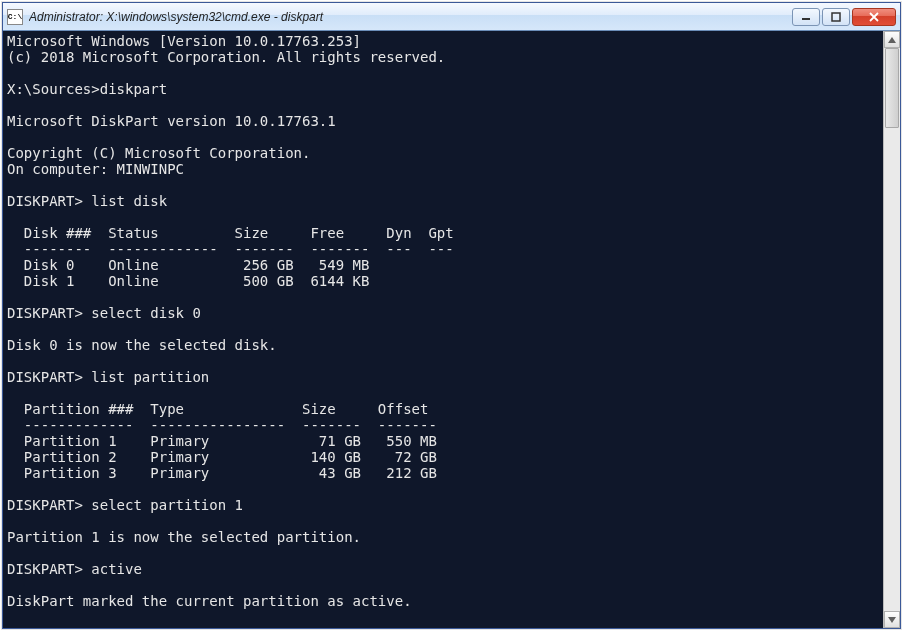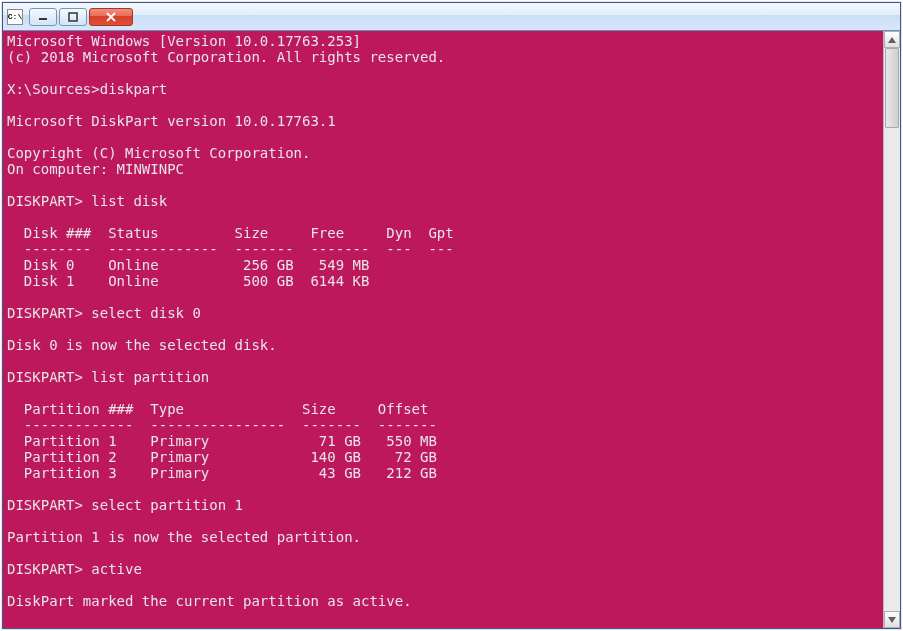--- a/index.html
+++ b/index.html
@@ -73,21 +73,21 @@
   color: #fff;
 }
 .win-btn svg { display: block; }
 .console-wrap {
   flex: 1;
   display: flex;
   background: #000;
 }
 .console {
   flex: 1;
-  background: #be185d;
+  background: #0f172a;
   color: #e6e6e6;
   font-family: "Consolas", "Lucida Console", monospace;
   font-size: 14px;
   line-height: 16px;
   padding: 2px 4px;
   white-space: pre;
   overflow: hidden;
 }
 .scrollbar {
   width: 17px;
@@ -121,20 +121,21 @@
   border: 1px solid #a8a8a8;
   border-radius: 1px;
 }
 </style>
 </head>
 <body>
 
 <div class="window">
   <div class="titlebar">
     <div class="title-icon">C:\</div>
+    <div class="title-text">Administrator: X:\windows\system32\cmd.exe - diskpart</div>
     <div class="window-controls">
       <div class="win-btn">
         <svg width="10" height="10" viewBox="0 0 10 10">
             <rect x="1" y="6" width="8" height="2" fill="#333"></rect>
           </svg>
       </div>
       <div class="win-btn">
         <svg width="10" height="10" viewBox="0 0 10 10">
             <rect x="1" y="1" width="8" height="8" fill="none" stroke="#333" stroke-width="1.5"></rect>
           </svg>

